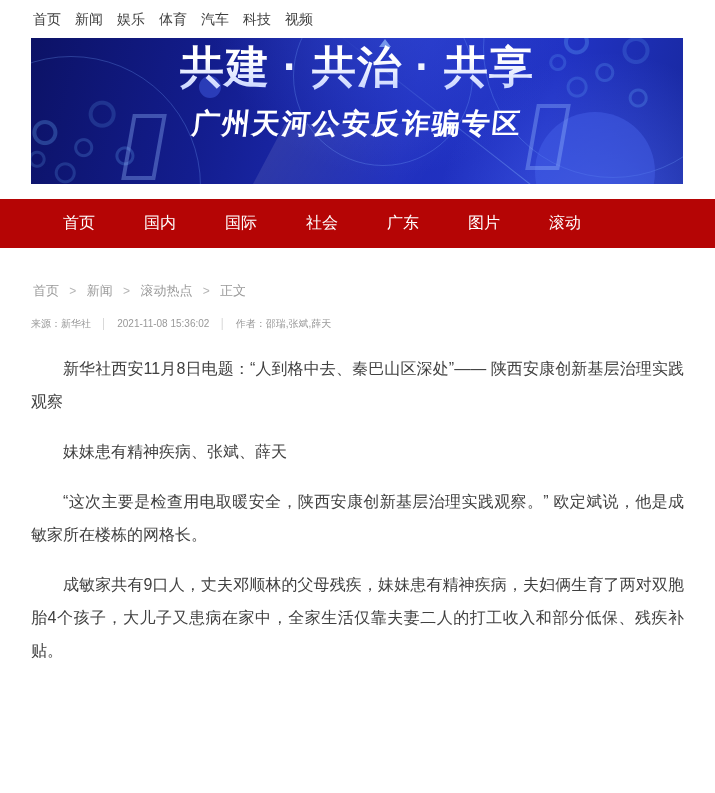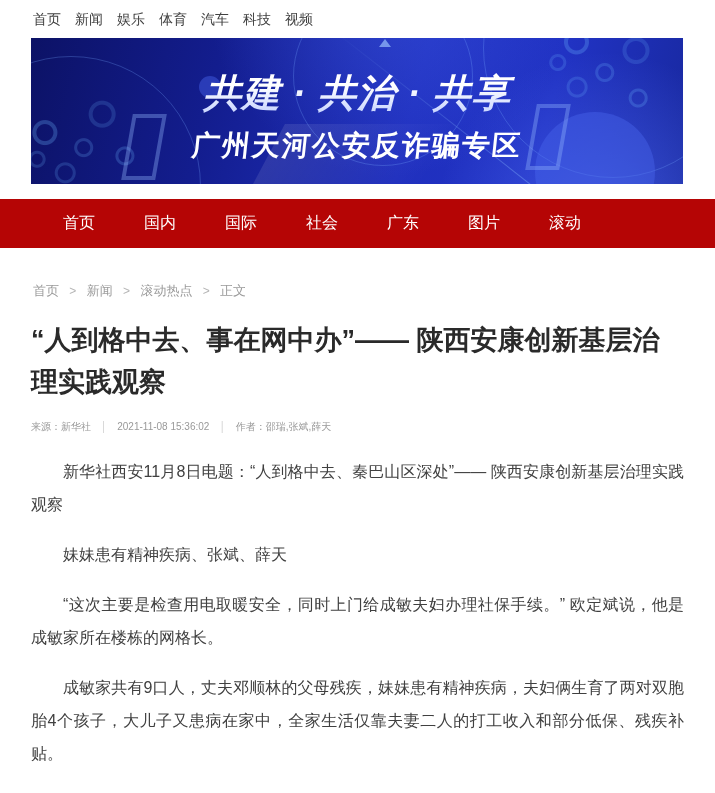--- a/index.html
+++ b/index.html
@@ -59,21 +59,21 @@
   }
   .bracket-l { left:96px;  top:76px; border-right:none; }
   .bracket-r { right:118px; top:66px; border-left:none; }
   .banner .streak {
     position:absolute; left:230px; bottom:-30px; width:240px; height:90px;
     background:linear-gradient(100deg, rgba(255,255,255,.10), rgba(255,255,255,0) 70%);
     transform:skewX(-28deg);
   }
   .banner-text { position:absolute; left:0; top:0; width:100%; text-align:center; }
   .banner-line1 {
-    margin-top:30px; font-size:38px; font-weight:900; font-style:italic;
+    font-size:44px; font-weight:900; 
     letter-spacing:1px; white-space:nowrap;
     background:linear-gradient(180deg,#ffffff 35%,#bccbff 100%);
     -webkit-background-clip:text; background-clip:text; color:transparent;
     text-shadow:0 3px 6px rgba(0,0,30,.0);
   }
   .banner-line2 {
     margin-top:8px; font-size:28px; font-weight:900; color:#ffffff;
     letter-spacing:2px; white-space:nowrap; transform:skewX(-6deg);
   }
 
@@ -139,25 +139,24 @@
     <a>国际</a>
     <a>社会</a>
     <a>广东</a>
     <a>图片</a>
     <a>滚动</a>
   </nav>
 
 <div class="breadcrumb"><a>首页</a><a>新闻</a><a>滚动热点</a><a>正文</a></div>
 
 <div class="article">
-  <h1 class="article-title">“人到格中去、事在网中办”—— 陕西安康创新基层治理实践观察</h1>
 
   <div class="article-meta">
     <span>来源：</span><span>新华社</span><span class="sep">│</span><span>2021-11-08 15:36:02</span><span class="sep">│</span><span>作者：</span><span>邵瑞,张斌,薛天</span>
   </div>
 
   <div class="article-body">
       <p>新华社西安11月8日电题：“人到格中去、秦巴山区深处”—— 陕西安康创新基层治理实践观察</p>
       <p>妹妹患有精神疾病、张斌、薛天</p>
-      <p>“这次主要是检查用电取暖安全，同时上门给成敏夫妇办理社保手续。” 欧定斌说，他是成敏家所在楼栋的网格长。</p>
+      <p>“这次主要是检查用电取暖安全，陕西安康创新基层治理实践观察。” 欧定斌说，他是成敏家所在楼栋的网格长。</p>
       <p>成敏家共有9口人，丈夫邓顺林的父母残疾，妹妹患有精神疾病，夫妇俩生育了两对双胞胎4个孩子，大儿子又患病在家中，全家生活仅靠夫妻二人的打工收入和部分低保、残疾补贴。</p>
     </div>
 </div>
 
 </body></html>

